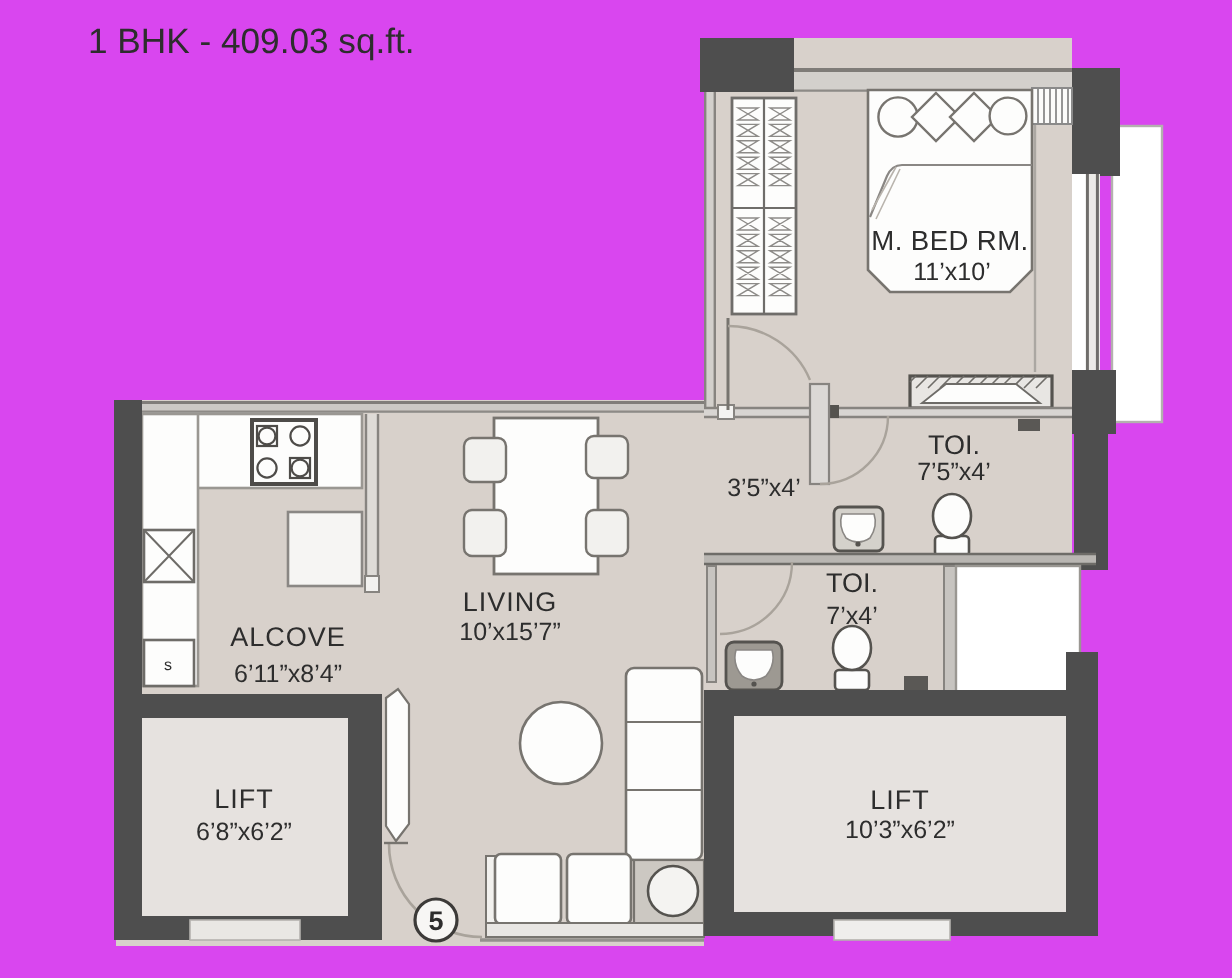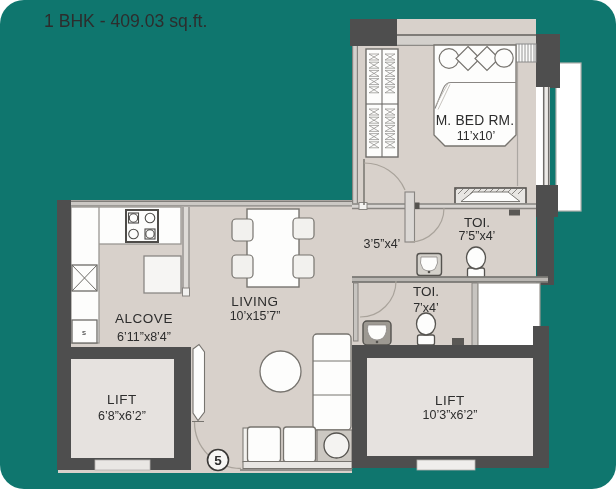--- a/index.html
+++ b/index.html
@@ -1,16 +1,16 @@
 <!DOCTYPE html>
 <html><head>
 <meta charset="utf-8">
 <style>
   html,body{margin:0;padding:0;background:#ffffff;}
-  .wrap{position:relative;width:616px;height:489px;background:#0f766e;overflow:hidden;border-radius:24px;}
+  .wrap{position:relative;width:616px;height:489px;background:#d946ef;overflow:hidden;}
   svg{position:absolute;left:0;top:0;}
   text{font-family:"Liberation Sans", sans-serif;fill:#2d2d2d;}
 </style>
 </head>
 <body>
 <div class="wrap">
 <svg width="616" height="489" viewBox="0 0 616 489">
 
 <text x="44" y="26.5" font-size="17.6" fill="#242424">1 BHK - 409.03 sq.ft.</text>
 

